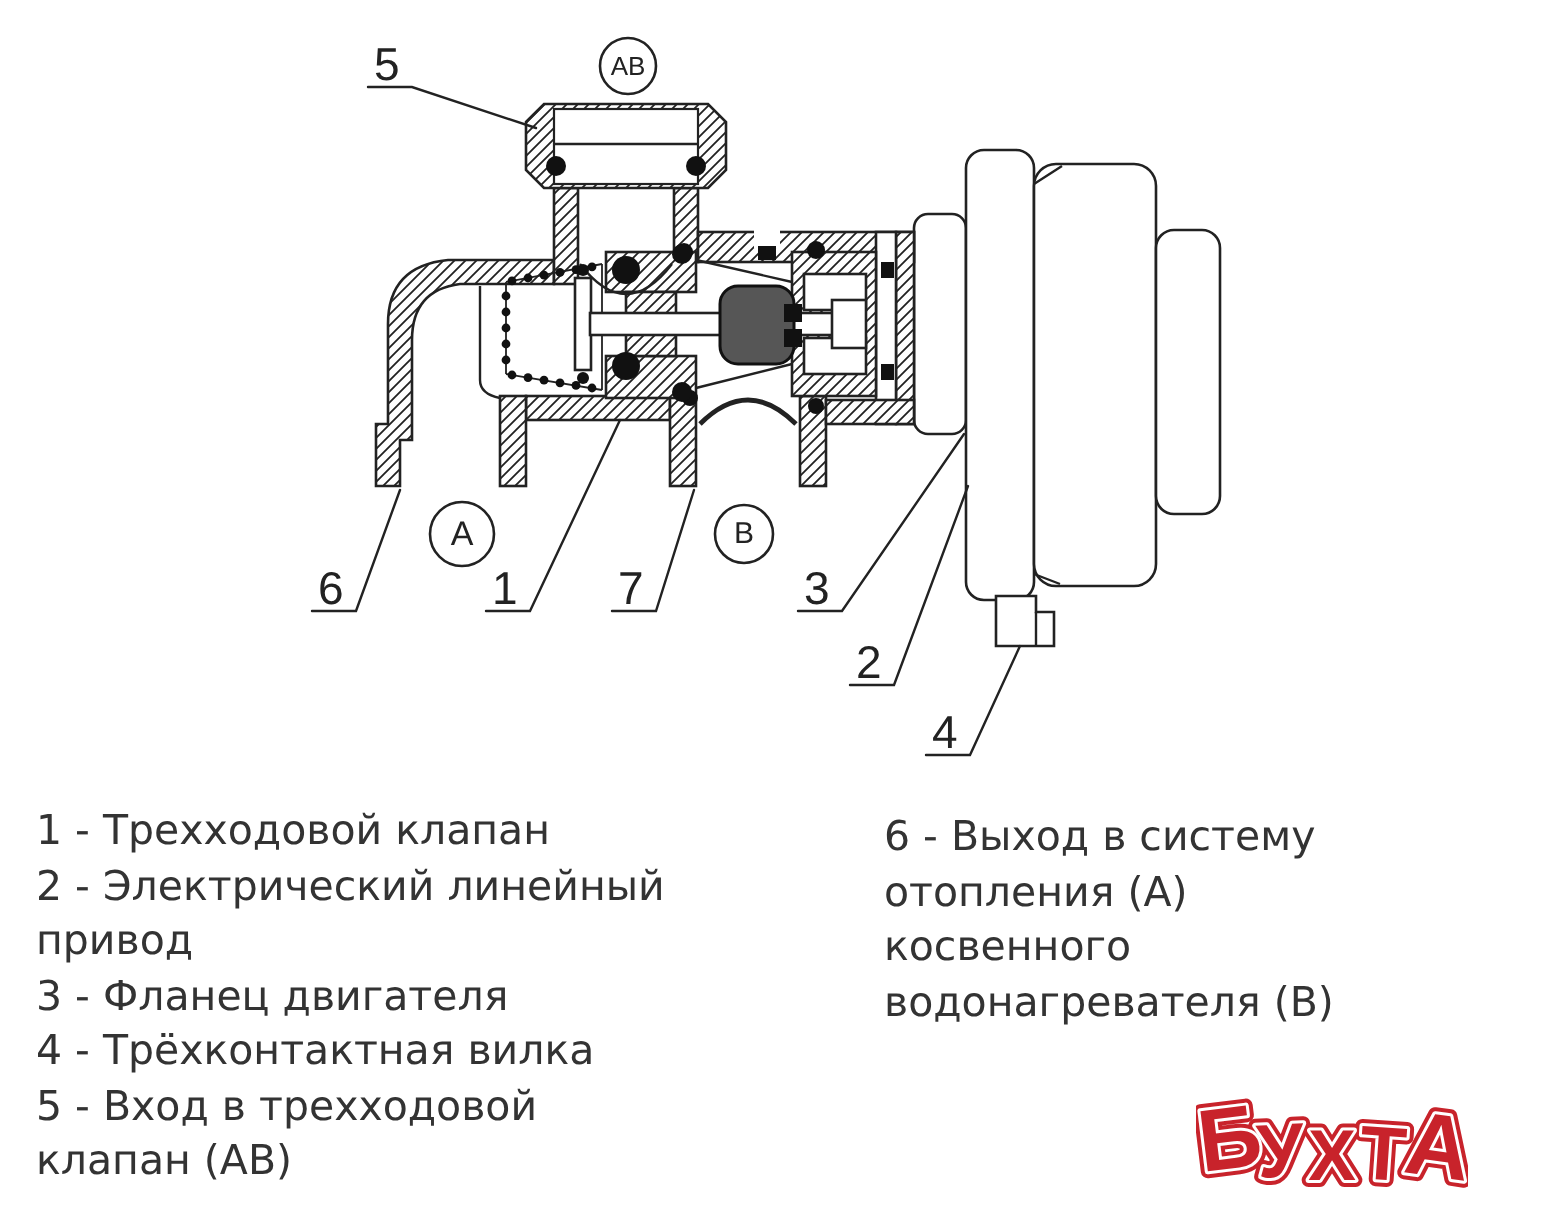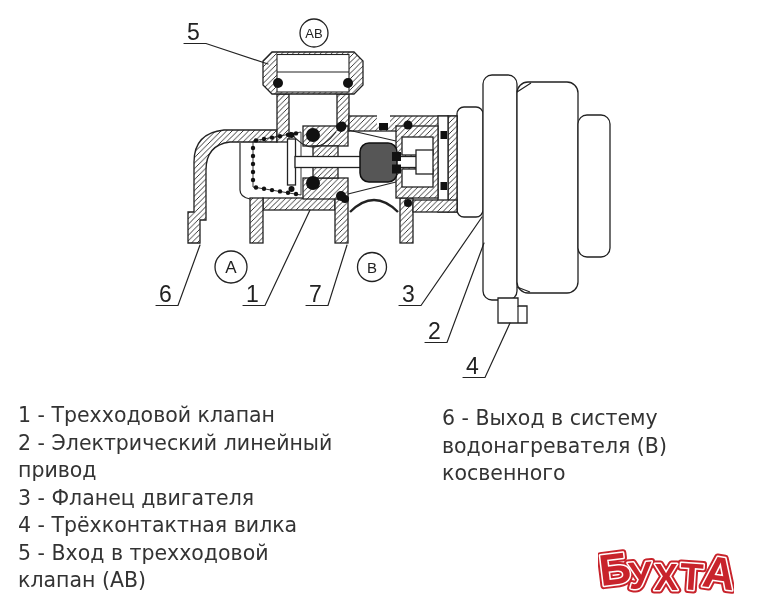--- a/index.html
+++ b/index.html
@@ -146,22 +146,23 @@
     <div>1 - Трехходовой клапан</div>
     <div>2 - Электрический линейный</div>
     <div>привод</div>
     <div>3 - Фланец двигателя</div>
     <div>4 - Трёхконтактная вилка</div>
     <div>5 - Вход в трехходовой</div>
     <div>клапан (АВ)</div>
   </div>
   <div id="legend-right" class="legend-col">
     <div>6 - Выход в систему</div>
+    <div>отопления (А)</div>
+    <div>косвенного</div>
     <div>водонагревателя (В)</div>
-    <div>косвенного</div>
   </div>
 
   <svg id="logo" width="136" height="66" viewBox="0 0 136 66">
     <text font-family="Liberation Sans, sans-serif" font-weight="bold" fill="none" stroke="#c8232b" stroke-width="7" stroke-linejoin="round">
       <tspan x="3" y="50" font-size="44" rotate="-7">Б</tspan>
       <tspan x="31" y="53" font-size="38" rotate="-3">У</tspan>
       <tspan x="56" y="54" font-size="36" rotate="0">Х</tspan>
       <tspan x="81" y="53" font-size="38" rotate="4">Т</tspan>
       <tspan x="103" y="50" font-size="45" rotate="8">А</tspan>
     </text>

